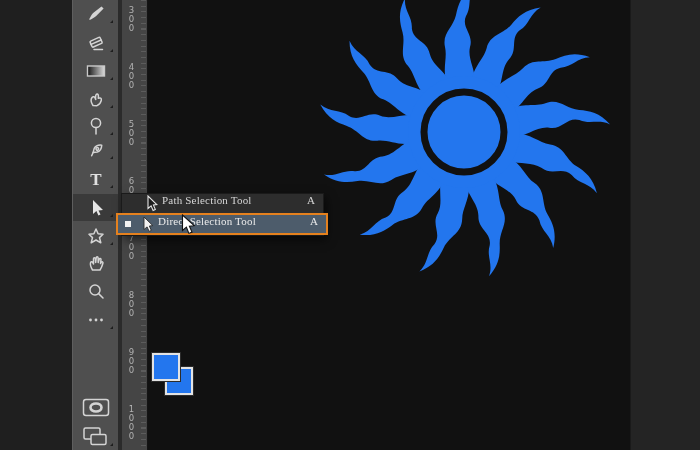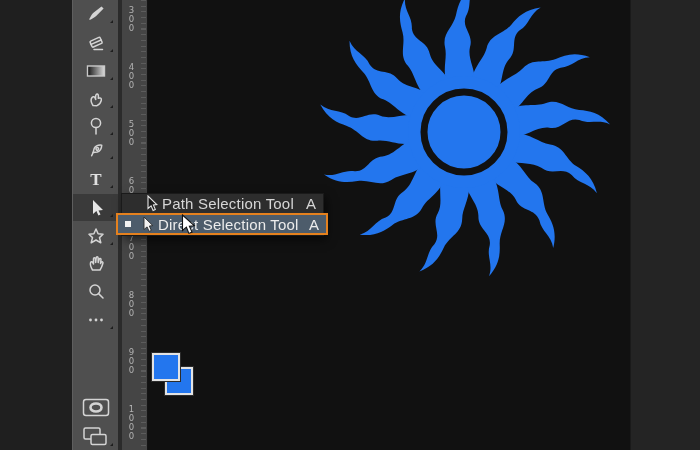--- a/index.html
+++ b/index.html
@@ -29,21 +29,21 @@
 
   
   #ruler-ticks { position:absolute; right:1px; top:0; width:5px; height:450px;
     background:repeating-linear-gradient(to bottom, #606060 0 1px, transparent 1px 5.7px); opacity:.85; }
   .ruler-label { position:absolute; left:3px; width:13px; font-family:"DejaVu Sans",sans-serif;
     font-size:8.5px; line-height:9px; color:#b3b3b3; white-space:pre-line; text-align:center; }
 
   
   #flyout { position:absolute; left:121px; top:193px; width:203px; background:#2d2d2d;
     border:1px solid #1a1a1a; box-shadow:3px 4px 9px rgba(0,0,0,.55); z-index:10; }
-  .menu-row { height:19px; display:flex; align-items:center; color:#d6d6d6; font-size:15px; cursor:pointer; }
+  .menu-row { height:19px; display:flex; color:#d6d6d6; font-size:11px; cursor:pointer;font-family:Liberation Serif, serif; }
   .menu-row .row-marker { width:19px; display:flex; align-items:center; justify-content:center; }
   .menu-row .row-icon { width:21px; display:flex; align-items:center; justify-content:center; }
   .menu-row .row-label { flex:1; letter-spacing:.2px; }
   .menu-row .row-shortcut { width:24px; text-align:center; }
   .menu-row.selected { position:relative; left:-6px; width:212px; height:22px;
     background:#4d5c6b; border:2px solid #e5811e; color:#ececec; }
   .marker-square { width:6px; height:6px; background:#f2f2f2; }
 
   
   #mouse-cursor { position:absolute; left:181px; top:214px; z-index:20; }

